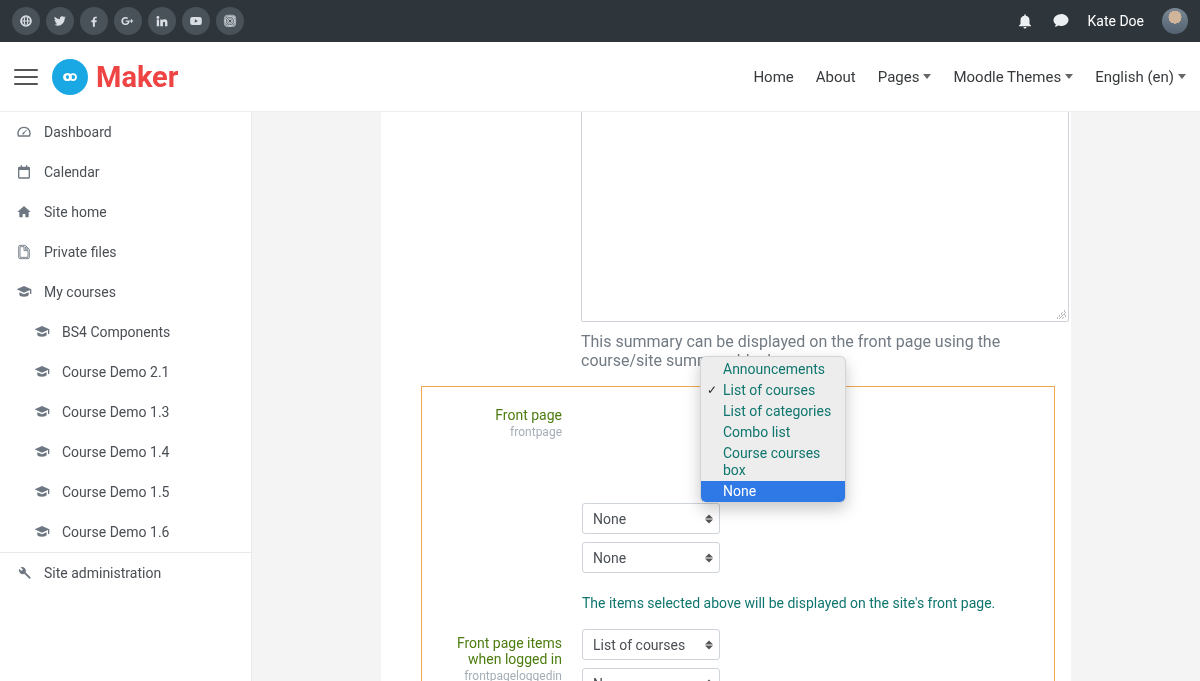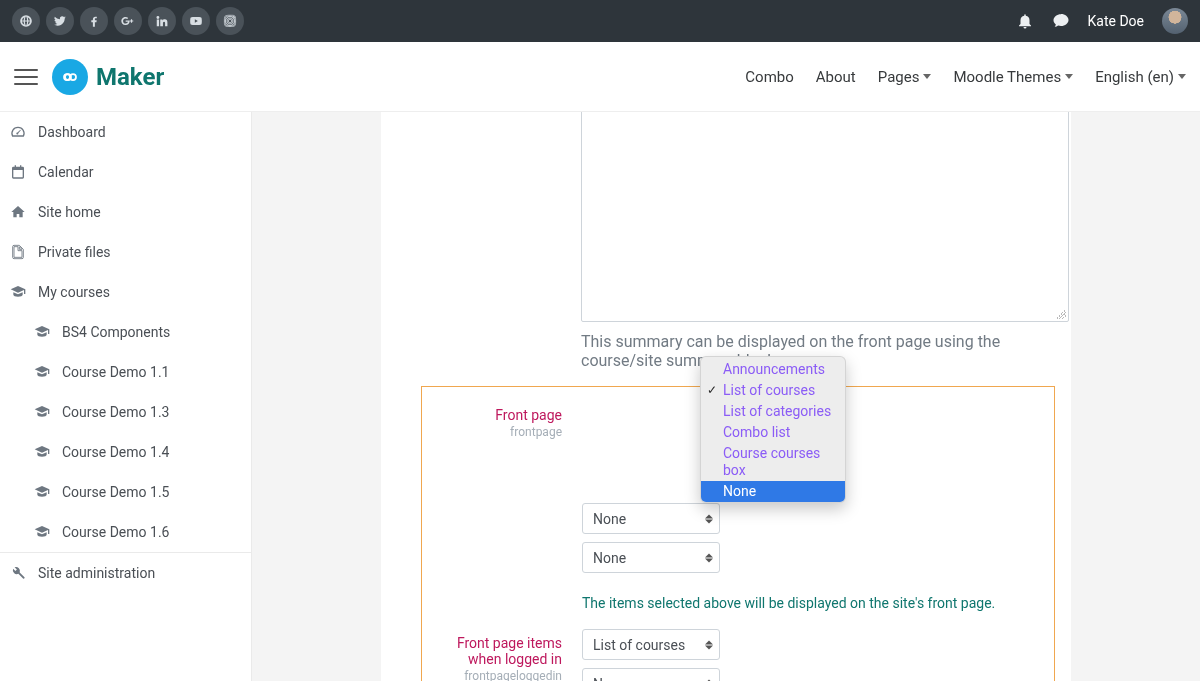--- a/index.html
+++ b/index.html
@@ -14,54 +14,54 @@
 .username { color: #fff; font-size: 14px; }
 .avatar { width: 26px; height: 26px; border-radius: 50%; background: #6b7b89; display: inline-block; background-image: radial-gradient(circle at 50% 35%, #d1b59b 0 30%, transparent 31%), linear-gradient(#7b8896, #536170); }
 
 .navbar { background: #fff; border-bottom: 1px solid #eee; height: 70px; display: flex; align-items: center; justify-content: space-between; padding: 0 14px 0 10px; }
 .nav-left { display: flex; align-items: center; gap: 10px; }
 .hamburger { width: 32px; height: 32px; display: flex; flex-direction: column; justify-content: center; gap: 5px; cursor: pointer; padding: 4px; }
 .hamburger span { display: block; height: 2px; background: #555; border-radius: 1px; }
 .brand { display: flex; align-items: center; gap: 8px; }
 .brand-logo { width: 36px; height: 36px; border-radius: 50%; background: #19a8e4; display: flex; align-items: center; justify-content: center; }
 .brand-logo svg { width: 20px; height: 14px; }
-.brand-name { font-size: 24px; font-weight: 700; color: #0f766e; }
+.brand-name { font-size: 29px; font-weight: 700; color: #ef4444; }
 .nav-right { display: flex; align-items: center; gap: 22px; }
 .nav-link { color: #373a3c; font-size: 15px; cursor: pointer; display: flex; align-items: center; gap: 4px; }
 .caret { width: 0; height: 0; border-left: 4px solid transparent; border-right: 4px solid transparent; border-top: 5px solid #666; }
 
 .layout { display: flex; height: calc(681px - 42px - 70px); }
 .sidebar { width: 252px; border-right: 1px solid #eaeaea; background: #fff; overflow: hidden; }
-.side-item { display: flex; align-items: center; gap: 12px; padding: 12px 10px; color: #4a4f55; cursor: pointer; font-size: 14px; }
+.side-item { display: flex; align-items: center; gap: 12px; padding: 12px 16px; color: #4a4f55; cursor: pointer; font-size: 14px; }
 .side-item.sub { padding-left: 34px; }
 .side-icon { width: 16px; height: 16px; fill: #6e7781; flex-shrink: 0; }
 .side-sep { border-top: 1px solid #eaeaea; }
 
 .content { flex: 1; background: #f4f4f4; position: relative; padding: 0 20px; overflow: hidden; }
 .card { background: #fff; margin: 0 auto; width: 690px; padding: 0 16px; position: relative; top: -10px; }
 .summary-box { width: 488px; height: 220px; border: 1px solid #ced4da; border-radius: 2px; resize: both; margin-left: 184px; position: relative; }
 .summary-box::after { content: ''; position: absolute; right: 2px; bottom: 2px; width: 10px; height: 10px; background: linear-gradient(135deg, transparent 0 50%, #b9b9b9 50% 55%, transparent 55% 65%, #b9b9b9 65% 70%, transparent 70% 80%, #b9b9b9 80% 85%, transparent 85%); }
 .hint { color: #727b84; font-size: 16px; margin: 10px 0 16px 184px; }
 
 .highlight-wrap { border: 1px solid #f0a74f; padding: 14px 12px 20px 12px; margin-left: 24px; }
 .frow { display: flex; align-items: flex-start; gap: 20px; margin-bottom: 12px; }
 .flabel { width: 128px; text-align: right; padding-top: 6px; }
-.flabel .lbl { color: #be185d; font-size: 14px; }
+.flabel .lbl { color: #4d7c0f; font-size: 14px; }
 .flabel .sub { color: #a5aeb7; font-size: 12px; margin-top: 2px; }
 .fcontrols { flex: 1; }
 .select-wrap { position: relative; width: 138px; margin-bottom: 8px; }
 .select { width: 100%; height: 31px; border: 1px solid #ced4da; border-radius: 3px; background: #fff; padding: 0 22px 0 10px; font-size: 14px; color: #4a4f55; display: flex; align-items: center; cursor: pointer; }
 .select-arrows { position: absolute; right: 7px; top: 50%; transform: translateY(-50%); display: flex; flex-direction: column; gap: 1px; pointer-events: none; }
 .select-arrows span { width: 0; height: 0; border-left: 4px solid transparent; border-right: 4px solid transparent; }
 .select-arrows .up { border-bottom: 4px solid #555; }
 .select-arrows .down { border-top: 4px solid #555; }
 .frow-hint { color: #0f766e; font-size: 14px; margin: 14px 0 18px 148px; }
 
 .dropdown-pop { position: absolute; left: 448px; top: 244px; width: 146px; background: #ededed; border-top-left-radius: 6px; border-top-right-radius: 6px; border-bottom-left-radius: 6px; border-bottom-right-radius: 6px; box-shadow: 0 6px 16px rgba(0,0,0,0.22); border: 1px solid rgba(0,0,0,0.1); overflow: hidden; z-index: 50; }
-.dropdown-pop .opt { padding: 2px 10px 2px 22px; font-size: 14px; color: #8b5cf6; cursor: pointer; position: relative; line-height: 17px; }
+.dropdown-pop .opt { padding: 2px 10px 2px 22px; font-size: 14px; color: #0f766e; cursor: pointer; position: relative; line-height: 17px; }
 .dropdown-pop .opt:first-child { padding-top: 4px; }
 .dropdown-pop .opt.checked::before { content: '✓'; position: absolute; left: 6px; top: 2px; font-size: 12px; color: #2b2b2b; }
 .dropdown-pop .opt.hover { background: #2f79e6; color: #fff; }
 </style>
 </head>
 <body>
 
 <div class="topbar">
   <div class="topbar-left">
     <div class="social-btn">
@@ -127,21 +127,21 @@
             <path d="M10 12a6 6 0 1112 0 6 6 0 11-12 0" fill="none" stroke="#fff" stroke-width="3.5"></path>
             <circle cx="14" cy="12" r="6" fill="none" stroke="#fff" stroke-width="3.5"></circle>
             <circle cx="26" cy="12" r="6" fill="none" stroke="#fff" stroke-width="3.5"></circle>
           </svg>
       </div>
       <span class="brand-name">Maker</span>
     </div>
   </div>
   <div class="nav-right">
     <div class="nav-link">
-        <span>Combo</span>
+        <span>Home</span>
       </div>
     <div class="nav-link">
         <span>About</span>
       </div>
     <div class="nav-link">
         <span>Pages</span>
         <span class="caret"></span>
       </div>
     <div class="nav-link">
         <span>Moodle Themes</span>
@@ -189,21 +189,21 @@
     <div class="side-item sub">
         <svg class="side-icon" viewBox="0 0 24 24">
           <path d="M12 3L1 8l11 5 9-4.1V15h2V8L12 3zM5 12.2V16c0 1.7 3.1 3 7 3s7-1.3 7-3v-3.8l-7 3.2-7-3.2z"></path>
         </svg>
         <span>BS4 Components</span>
       </div>
     <div class="side-item sub">
         <svg class="side-icon" viewBox="0 0 24 24">
           <path d="M12 3L1 8l11 5 9-4.1V15h2V8L12 3zM5 12.2V16c0 1.7 3.1 3 7 3s7-1.3 7-3v-3.8l-7 3.2-7-3.2z"></path>
         </svg>
-        <span>Course Demo 1.1</span>
+        <span>Course Demo 2.1</span>
       </div>
     <div class="side-item sub">
         <svg class="side-icon" viewBox="0 0 24 24">
           <path d="M12 3L1 8l11 5 9-4.1V15h2V8L12 3zM5 12.2V16c0 1.7 3.1 3 7 3s7-1.3 7-3v-3.8l-7 3.2-7-3.2z"></path>
         </svg>
         <span>Course Demo 1.3</span>
       </div>
     <div class="side-item sub">
         <svg class="side-icon" viewBox="0 0 24 24">
           <path d="M12 3L1 8l11 5 9-4.1V15h2V8L12 3zM5 12.2V16c0 1.7 3.1 3 7 3s7-1.3 7-3v-3.8l-7 3.2-7-3.2z"></path>

